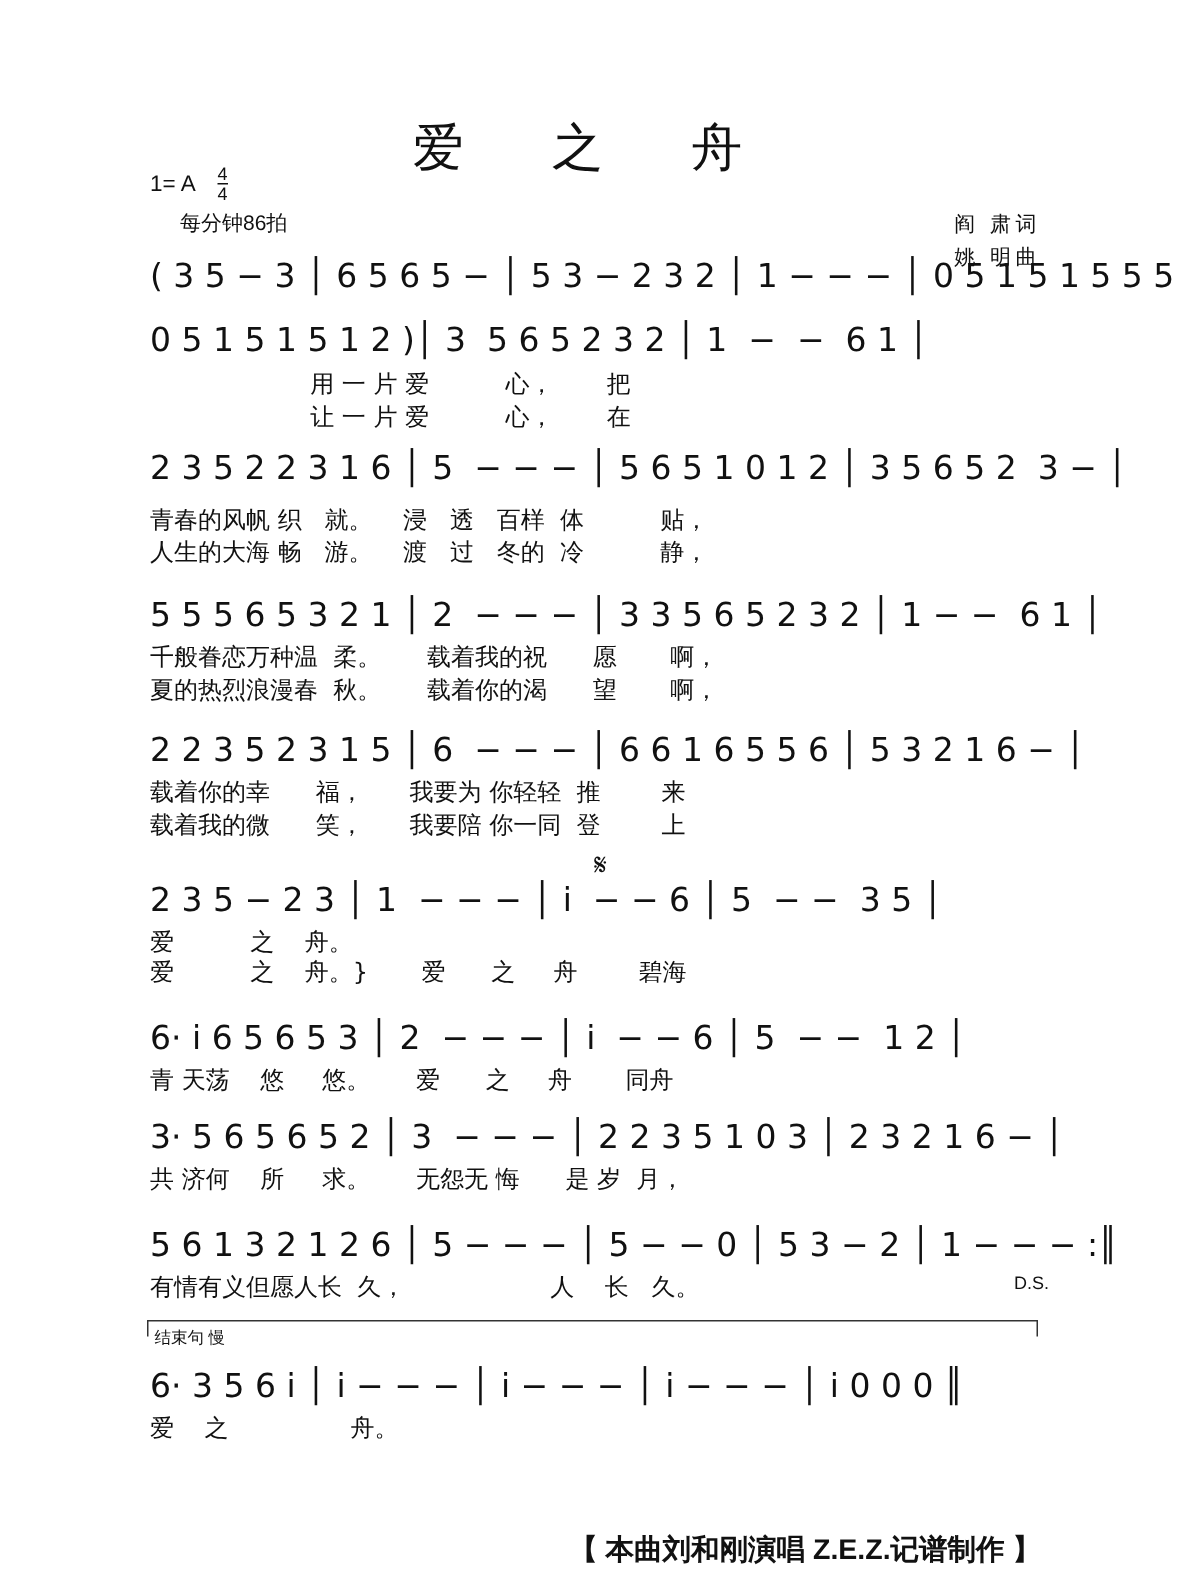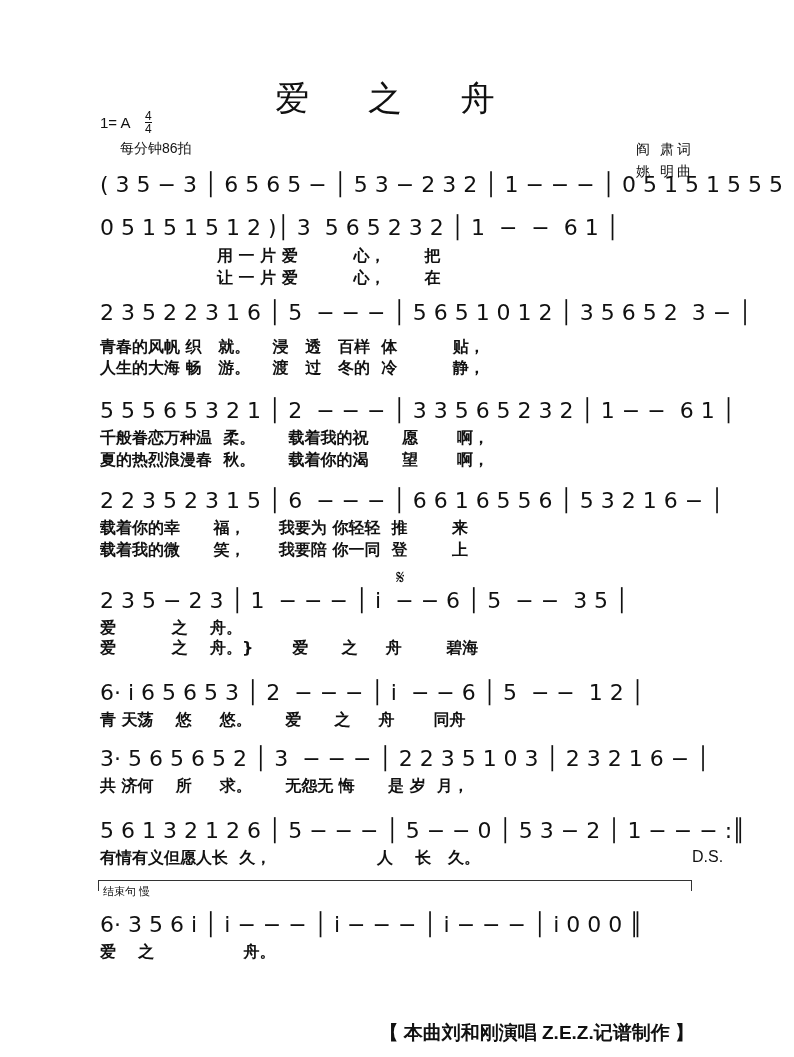--- a/index.html
+++ b/index.html
@@ -4,25 +4,25 @@
 <style>
   html,body{margin:0;padding:0;background:#fff;}
   body{width:794px;height:1057px;position:relative;overflow:hidden;font-family:"Liberation Sans","DejaVu Sans",sans-serif;color:#111;}
   .title{position:absolute;top:76px;left:0;width:794px;text-align:center;font-size:34px;letter-spacing:24px;font-family:"DejaVu Serif",serif;}
   .key{position:absolute;left:100px;top:114px;font-size:15px;}
   .frac{position:absolute;left:145px;top:110px;font-size:12px;line-height:12px;text-align:center;}
   .tempo{position:absolute;left:100px;top:140px;font-size:14px;margin-left:20px;}
   .credits{position:absolute;right:100px;top:118px;font-size:14px;text-align:right;line-height:22px;letter-spacing:3px;margin-top:20px;}
   .row{position:absolute;left:100px;width:600px;height:40px;}
   .notes{position:absolute;top:0;left:0;width:600px;height:28px;font-size:22px;font-family:"DejaVu Sans",sans-serif;white-space:pre;}
-  .lyr{position:absolute;left:100px;font-size:16px;white-space:pre;letter-spacing:0px;font-family:"DejaVu Sans",sans-serif;font-weight:bold;}
+  .lyr{position:absolute;left:100px;font-size:16px;white-space:pre;letter-spacing:0px;font-family:"DejaVu Sans",sans-serif;}
   .box{position:absolute;left:98px;top:880px;width:592px;height:10px;border-top:1px solid #333;border-left:1px solid #333;border-right:1px solid #333;}
   .boxlbl{position:absolute;left:103px;top:884px;font-size:11px;}
   .footer{position:absolute;right:100px;top:1020px;font-size:19px;font-weight:bold;}
-  .ds{position:absolute;left:676px;top:848px;font-size:16px;margin-left:16px;}
+  .ds{position:absolute;left:676px;top:848px;font-size:12px;}
   .segno{position:absolute;left:396px;top:566px;font-size:20px;}
 </style>
 </head>
 <body>
 
 <div class="title">爱 之 舟</div>
 <div class="key">1= A</div>
 <div class="frac">
     <div>4</div>
     <div style="border-top:1px solid #111;">4</div>

